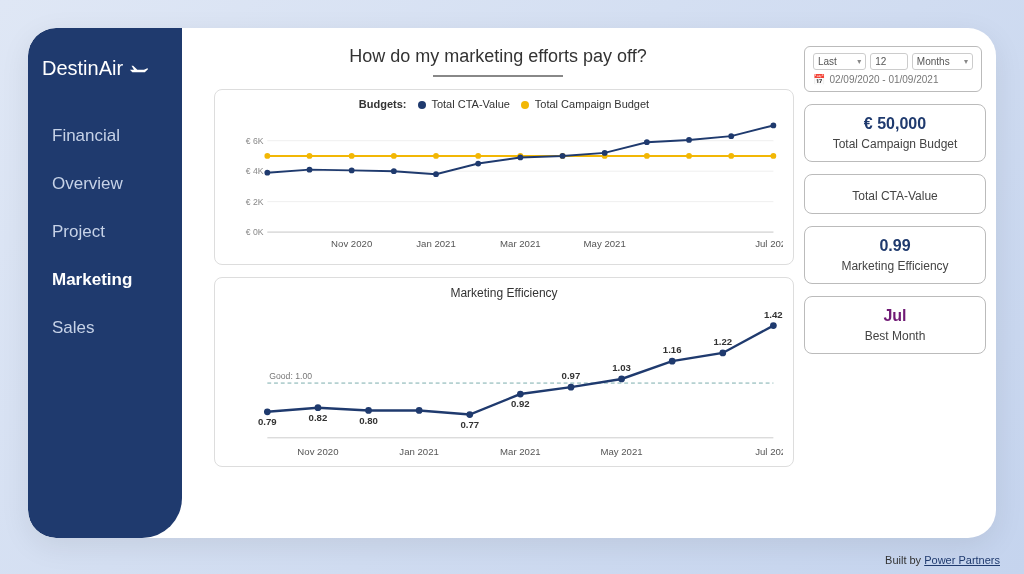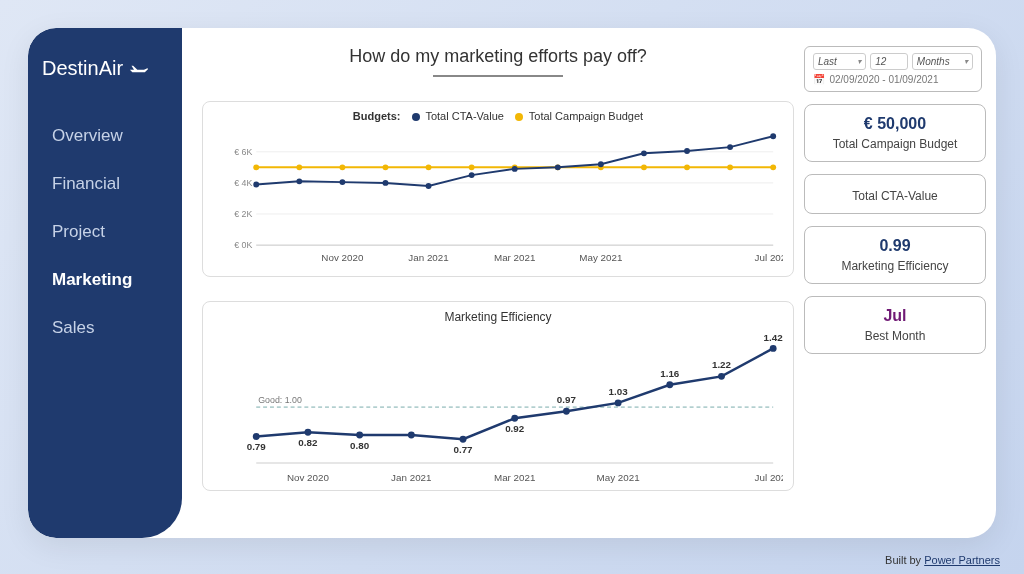--- a/index.html
+++ b/index.html
@@ -31,37 +31,37 @@
     color: #fff; font-size: 20px; font-weight: 400;
     display: flex; align-items: center; gap: 6px;
     padding: 10px 14px 30px 14px;
   }
   .brand svg { flex-shrink: 0; }
   .nav { display: flex; flex-direction: column; gap: 28px; padding: 16px 0 0 24px; }
   .nav-item { color: #c6d2e7; font-size: 17px; cursor: pointer; }
   .nav-item.active { color: #fff; font-weight: 600; }
   
   .main { flex: 1; padding: 18px 10px 18px 20px; display: flex; gap: 10px; }
-  .charts-col { flex: 1; display: flex; flex-direction: column; gap: 24px; }
+  .charts-col { flex: 1; display: flex; flex-direction: column; gap: 12px; }
   .side-col { width: 182px; display: flex; flex-direction: column; gap: 12px; }
   .header { display: flex; align-items: flex-start; gap: 10px; }
   .title-wrap { flex: 1; text-align: center; }
   .title { font-size: 18px; color: #333; font-weight: 500; }
   .title-underline { width: 130px; height: 2px; background: #888; margin: 8px auto 0; }
   .date-box {
     border: 1px solid #bbb; border-radius: 6px; padding: 6px 8px;
     font-size: 10px; color: #555; display: flex; flex-direction: column; gap: 4px;
     width: 178px;
   }
   .date-row1 { display: flex; gap: 4px; }
-  .dd { border: 1px solid #ccc; border-radius: 3px; padding: 2px 4px; display: flex; align-items: center; justify-content: space-between; background: #fff; cursor: pointer; font-style: italic; }
+  .dd { border: 1px solid #ccc; border-radius: 3px; padding: 2px 4px; display: flex; align-items: center; justify-content: space-between; background: #fff; cursor: pointer; }
   .dd .chev { font-size: 8px; color: #888; }
   .date-row2 { display: flex; align-items: center; gap: 4px; color: #777; }
   
-  .chart-card { border: 1px solid #ddd; border-radius: 8px; padding: 8px 10px 6px 10px; position: relative; background:#fff; }
+  .chart-card { border: 1px solid #ddd; border-radius: 8px; padding: 8px 10px 6px 10px; position: relative; background:#fff;margin-left:12px; }
   .chart1 { height: 176px; }
   .chart2 { height: 190px; }
   .legend { text-align: center; font-size: 11px; color: #333; margin-bottom: 4px; }
   .legend b { font-weight:600; }
   .dot { display:inline-block; width:8px; height:8px; border-radius:50%; margin: 0 3px 0 8px; vertical-align: middle; }
   .dot-blue { background:#1f3a6e; }
   .dot-yellow { background:#f2b705; }
   .chart2-title { text-align:center; font-size: 12px; color:#333; margin-bottom: 2px; }
   
   .kpi { border:1px solid #bbb; border-radius:8px; padding: 10px 6px; text-align:center; }
@@ -82,22 +82,22 @@
 <div class="root">
 
   <div class="sidebar">
     <div class="brand">
       <span>DestinAir</span>
       <svg width="20" height="14" viewBox="0 0 24 16" fill="none">
         <path d="M1 9 L18 9 L22 7 L23 8 L19 12 L4 12 Z M6 9 L3 4 L5 4 L10 9 Z" fill="#fff"></path>
       </svg>
     </div>
     <div class="nav">
+      <div class="nav-item">Financial</div>
       <div class="nav-item">Overview</div>
-      <div class="nav-item">Financial</div>
       <div class="nav-item">Project</div>
       <div class="nav-item active">Marketing</div>
       <div class="nav-item">Sales</div>
     </div>
   </div>
 
   <div class="main">
     <div class="charts-col">
 
       <div class="header">

